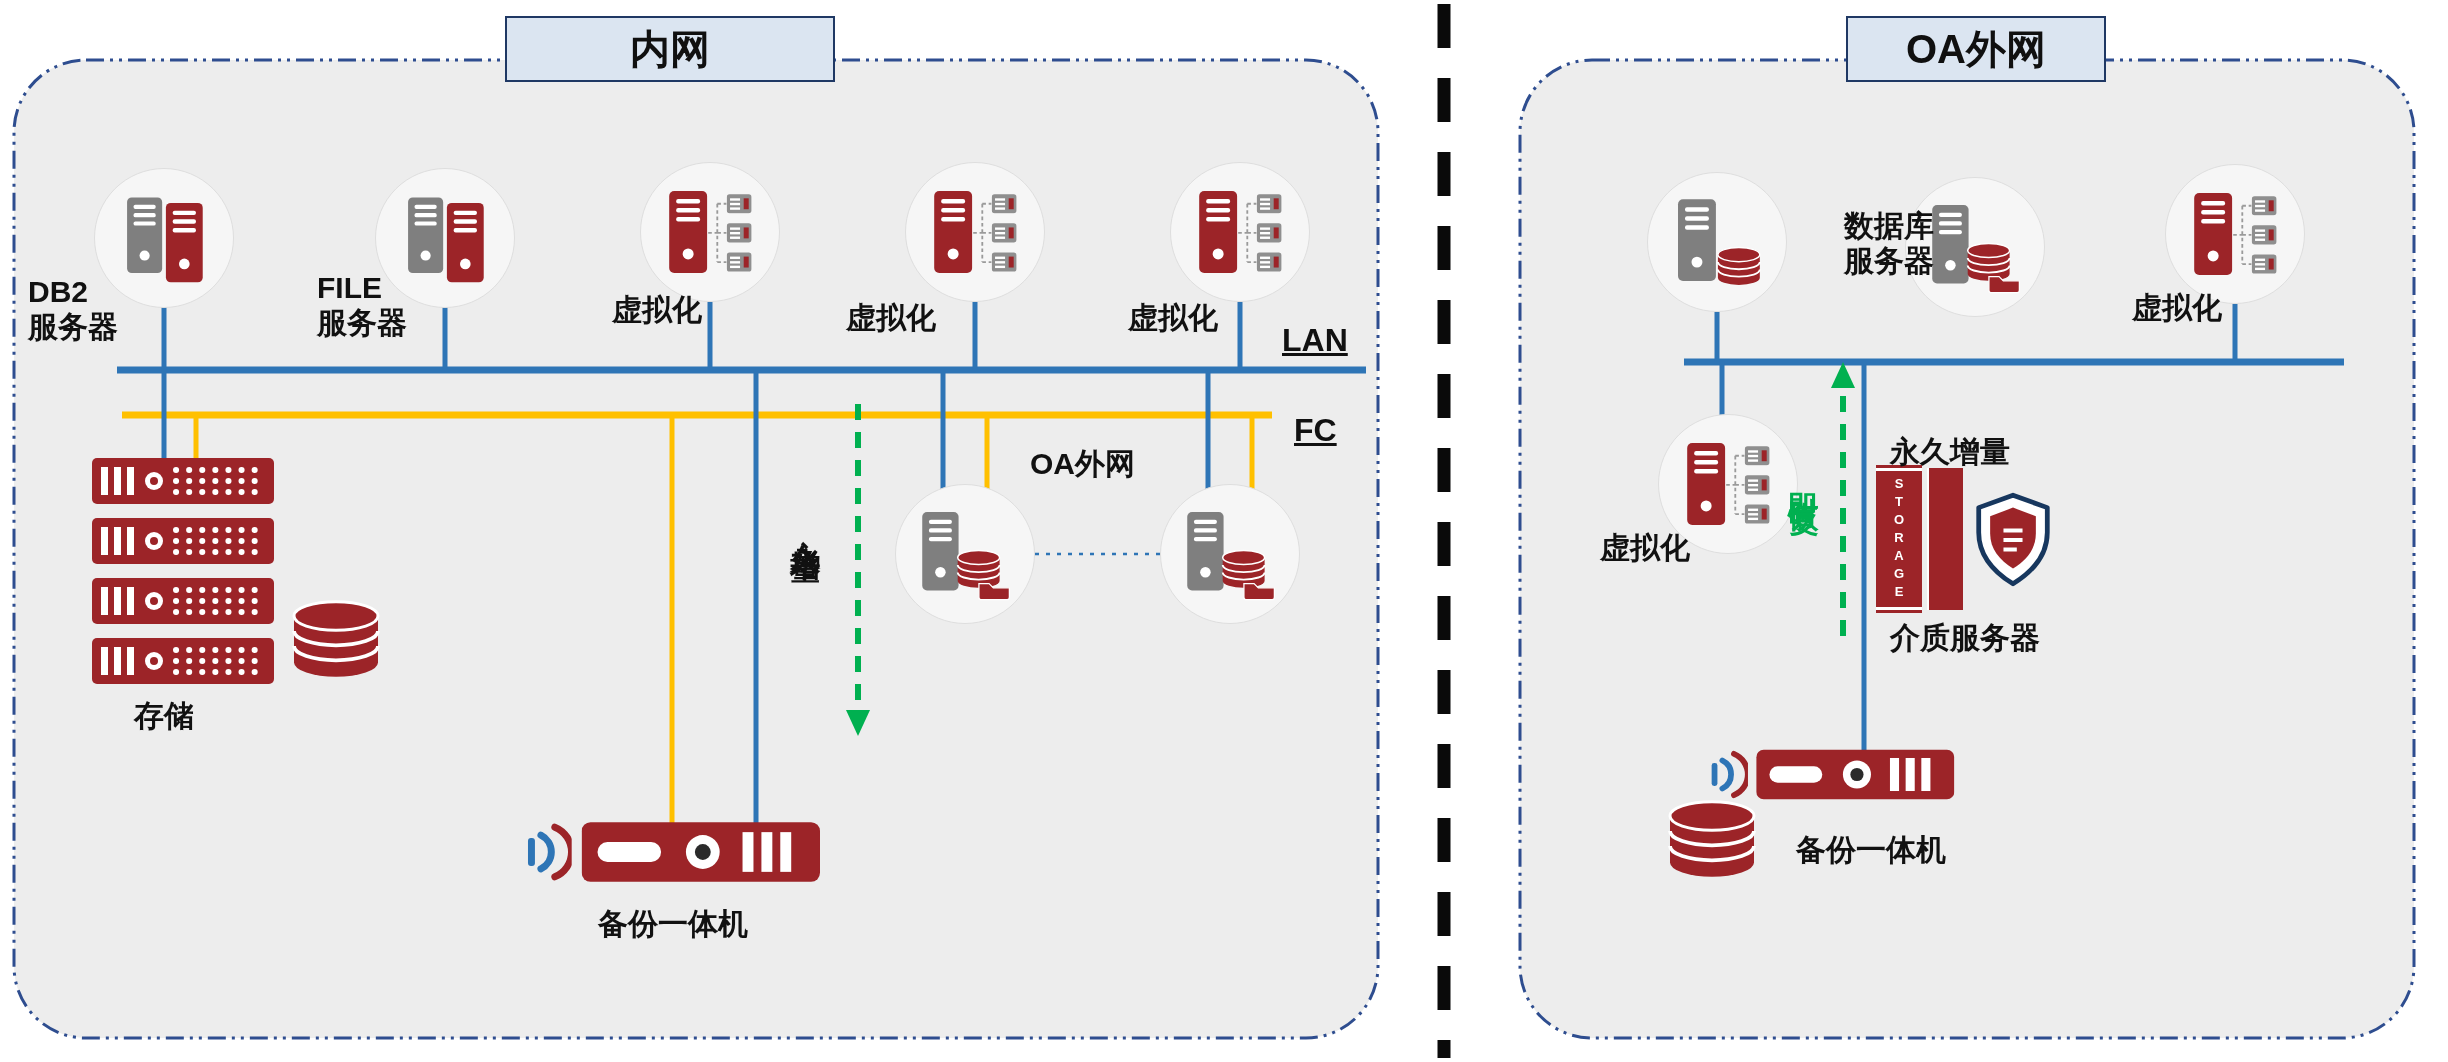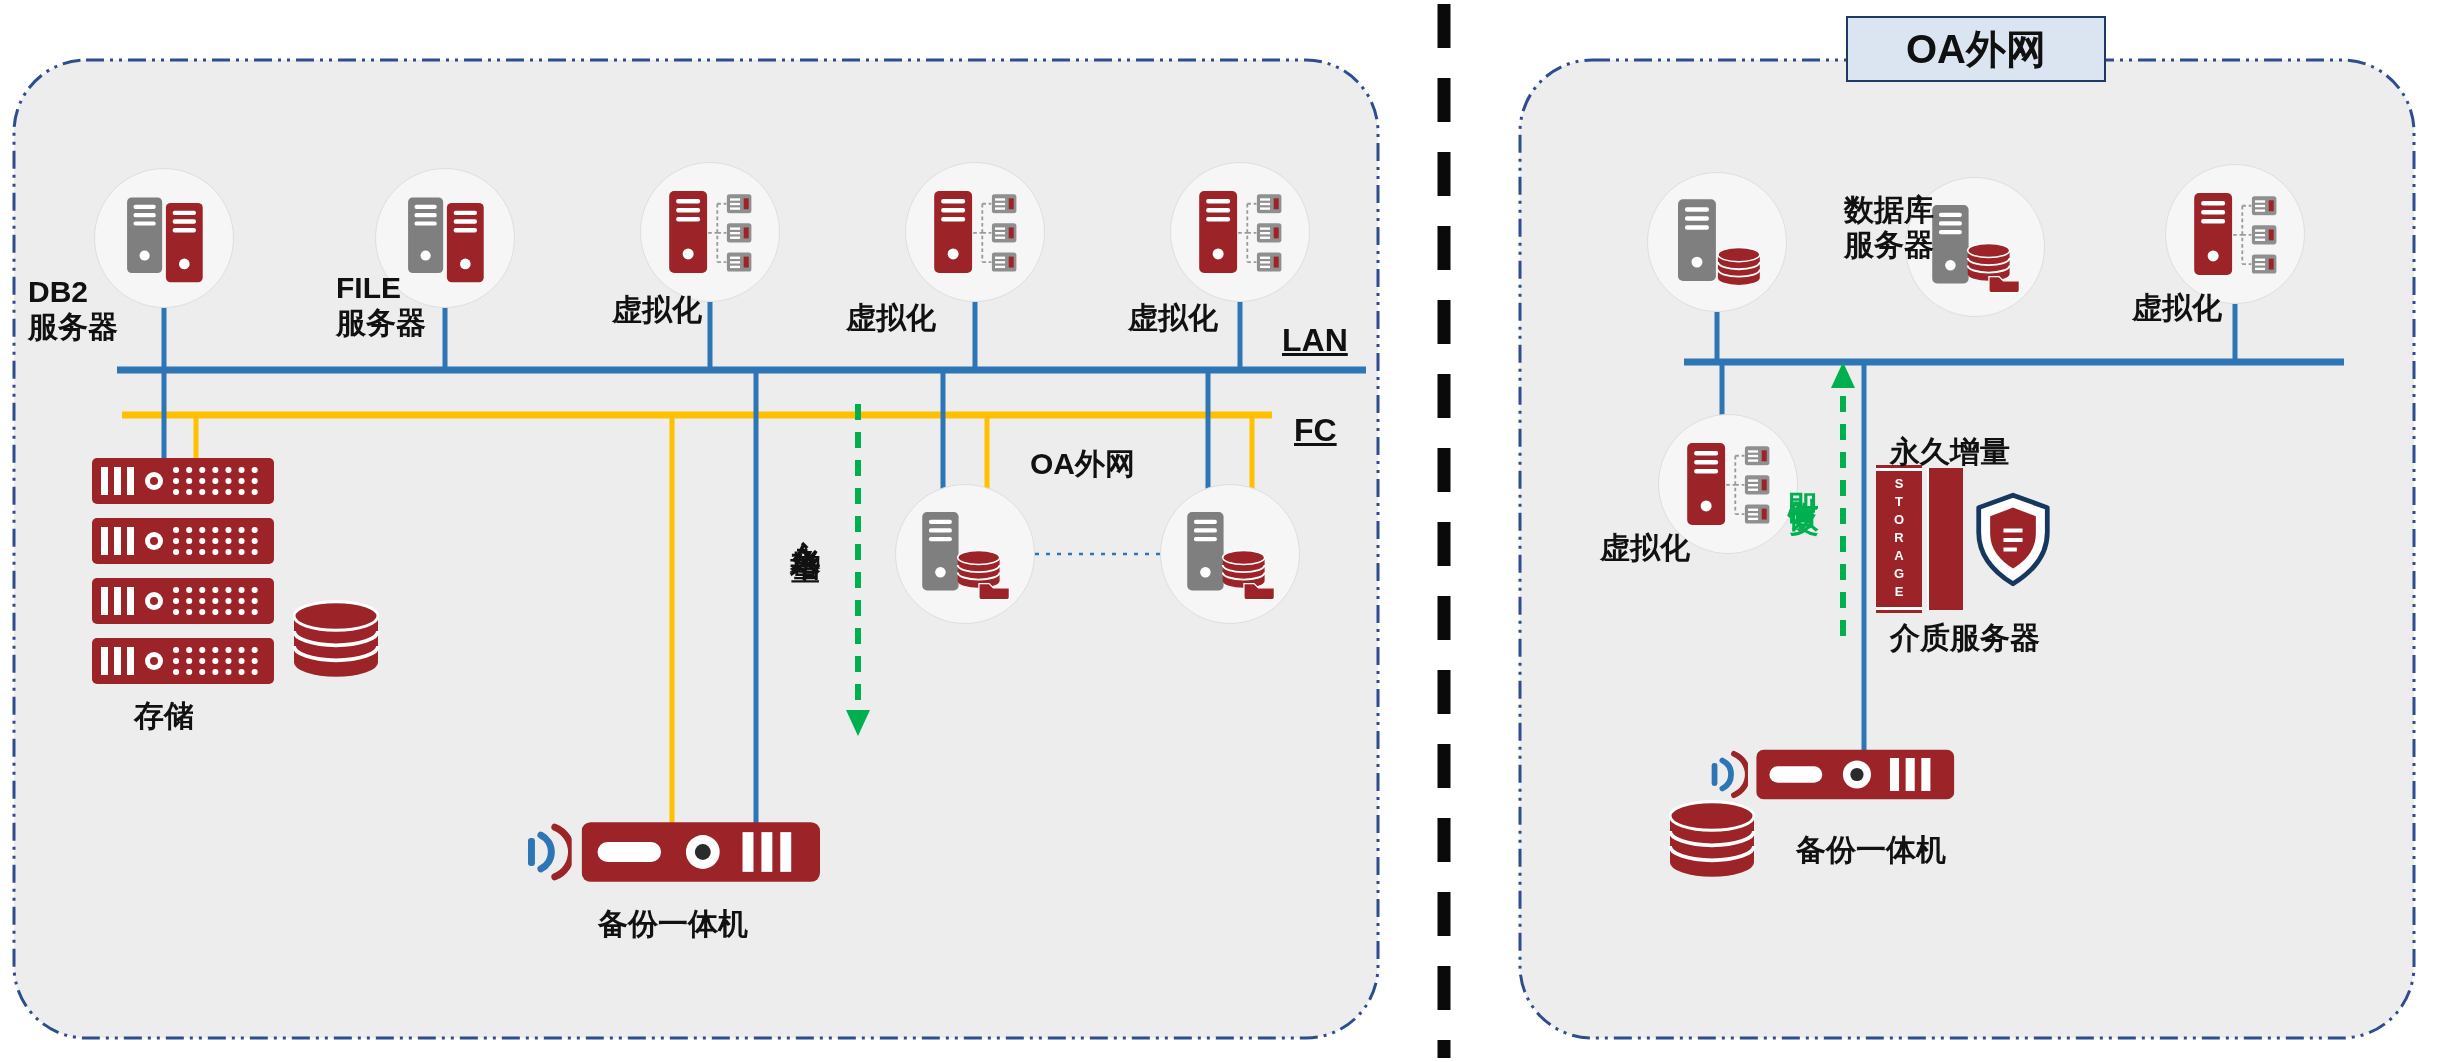--- a/index.html
+++ b/index.html
@@ -140,20 +140,23 @@
     <path class="wire wire-green" d="M858 404 V712"></path>
     <polygon class="arrow-green" points="846,710 870,710 858,736"></polygon>
 
     <path class="wire wire-blue w7" d="M1684 362 H2344"></path>
     <path class="wire wire-blue w5" d="M1717 312 V362 M2235 304 V362 M1722 362 V416 M1864 362 V752"></path>
 
     <path class="wire wire-green" d="M1843 636 V386"></path>
     <polygon class="arrow-green" points="1831,388 1855,388 1843,362"></polygon>
   </svg>
 
+  <div class="title-box" style="left:505px; top:16px; width:330px; height:66px">
+    <span>内网</span>
+  </div>
   <div class="title-box" style="left:1846px; top:16px; width:260px; height:66px">
     <span>OA外网</span>
   </div>
 
   <div class="node-circle" style="left:94px; top:168px">
     <svg class="icon" viewBox="0 0 110 104">
       <use href="#sym-tower" x="14" y="6" width="40" height="86" class="c-gray"></use>
       <use href="#sym-tower" x="56" y="12" width="42" height="90" class="c-maroon"></use>
     </svg>
   </div>
@@ -273,33 +276,33 @@
 
   <svg class="abs" style="left:1710px; top:746px" width="246" height="57" viewBox="0 0 298 68">
     <use href="#sym-backup-unit" width="298" height="68"></use>
   </svg>
   <svg class="abs" style="left:1664px; top:798px" width="96" height="84" viewBox="0 0 64 56">
     <use href="#sym-cyl" width="64" height="56" class="c-maroon"></use>
   </svg>
 
   <div class="lbl" style="left:28px; top:274px">DB2
 服务器</div>
-  <div class="lbl" style="left:336px; top:270px">FILE
+  <div class="lbl" style="left:317px; top:270px">FILE
 服务器</div>
   <div class="lbl" style="left:612px; top:292px">虚拟化</div>
   <div class="lbl" style="left:846px; top:300px">虚拟化</div>
   <div class="lbl" style="left:1128px; top:300px">虚拟化</div>
   <div class="lbl lbl-big" style="left:1282px; top:322px">LAN</div>
   <div class="lbl lbl-big" style="left:1294px; top:412px">FC</div>
   <div class="lbl" style="left:134px; top:698px">存储</div>
   <div class="lbl" style="left:1030px; top:446px">OA外网</div>
   <div class="lbl lbl-v" style="left:788px; top:516px">永久增量</div>
   <div class="lbl" style="left:598px; top:906px">备份一体机</div>
 
-  <div class="lbl" style="left:1844px; top:192px">数据库
+  <div class="lbl" style="left:1844px; top:208px">数据库
 服务器</div>
   <div class="lbl" style="left:2132px; top:290px">虚拟化</div>
   <div class="lbl" style="left:1600px; top:530px">虚拟化</div>
   <div class="lbl" style="left:1890px; top:434px">永久增量</div>
   <div class="lbl lbl-v green-text" style="left:1786px; top:468px">即时恢复</div>
   <div class="lbl" style="left:1890px; top:620px">介质服务器</div>
   <div class="lbl" style="left:1796px; top:832px">备份一体机</div>
 
 </div>
 

